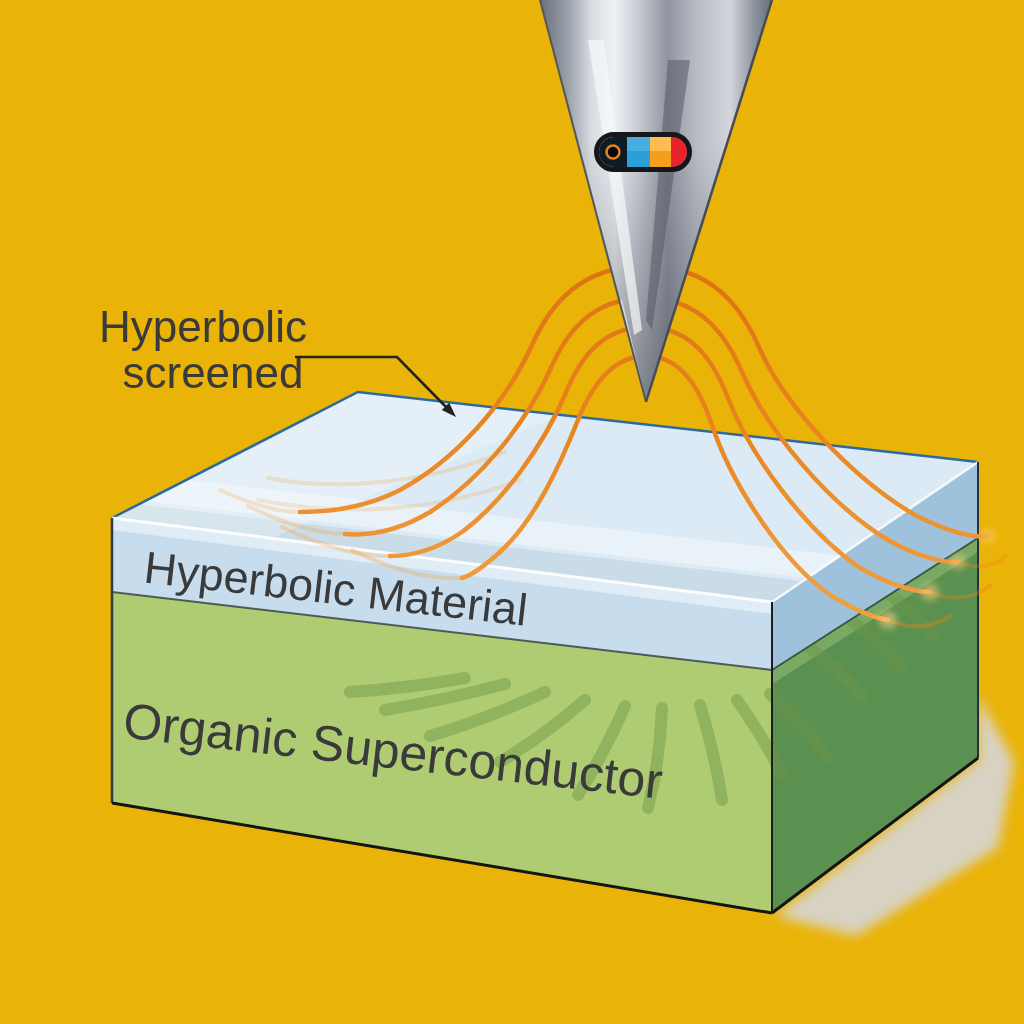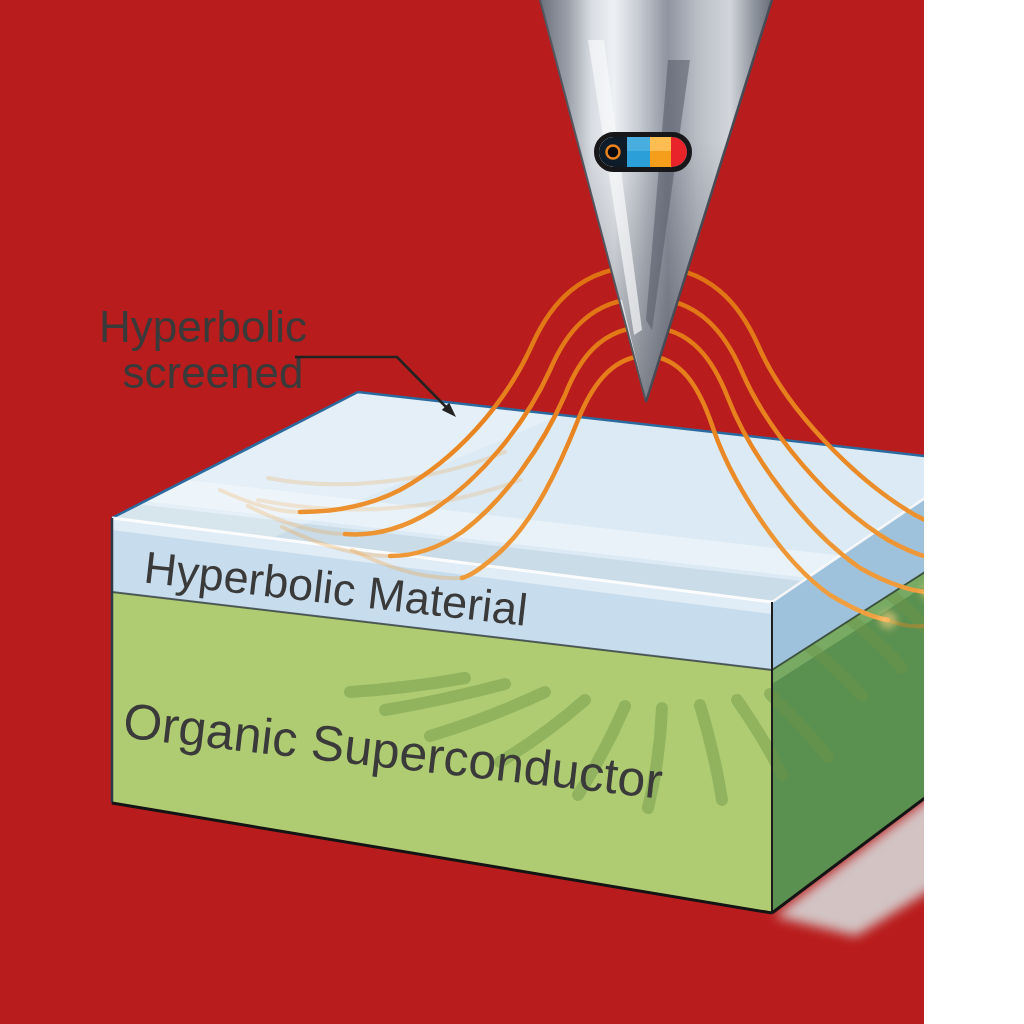--- a/index.html
+++ b/index.html
@@ -1,16 +1,16 @@
 <!DOCTYPE html>
 <html><head>
 <meta charset="utf-8">
 <style>
   html,body{margin:0;padding:0;background:#ffffff;}
-  .canvas{position:relative;width:924px;height:1024px;background:#b91c1c;overflow:hidden;
+  .canvas{position:relative;width:1024px;height:1024px;background:#eab308;overflow:hidden;
           font-family:"Liberation Sans", sans-serif;}
   svg{display:block;}
   text{font-family:"Liberation Sans", sans-serif;}
 </style>
 </head>
 <body>
 
 <div class="canvas">
 <svg width="1024" height="1024" viewBox="0 0 1024 1024">
   <defs>

